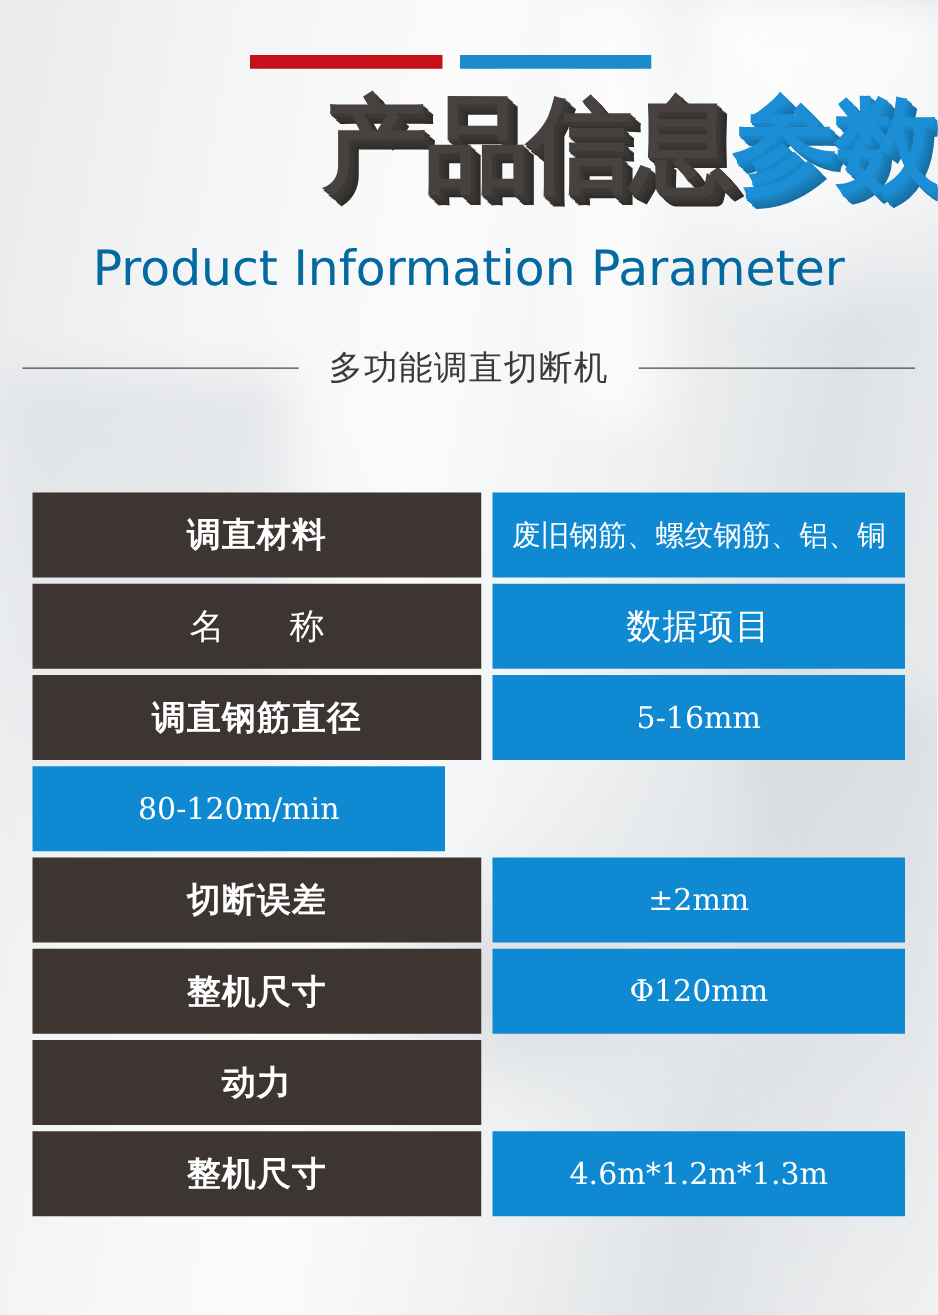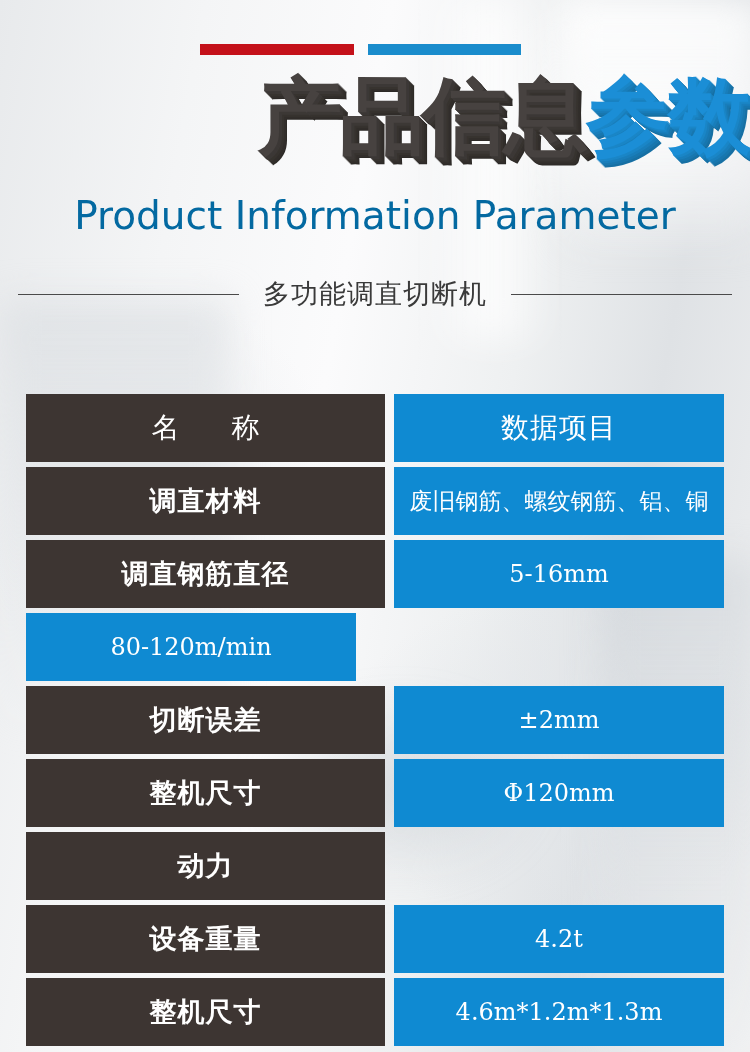--- a/index.html
+++ b/index.html
@@ -217,49 +217,45 @@
 
   <div class="title-en">Product Information Parameter</div>
 
   <div class="subtitle-row">
     <div class="rule"></div>
     <div class="subtitle-text">多功能调直切断机</div>
     <div class="rule"></div>
   </div>
 
   <div class="param-table" id="param-table">
+      <div class="param-row">
+        <div class="cell cell-name">调直材料</div>
+        <div class="cell cell-value cjk">废旧钢筋、螺纹钢筋、铝、铜</div>
+      </div>
       <div class="param-row is-header">
         <div class="cell cell-name">名　称</div>
         <div class="cell cell-value">数据项目</div>
       </div>
       <div class="param-row">
-        <div class="cell cell-name">调直材料</div>
-        <div class="cell cell-value cjk">废旧钢筋、螺纹钢筋、铝、铜</div>
-      </div>
-      <div class="param-row">
         <div class="cell cell-name">调直钢筋直径</div>
         <div class="cell cell-value">5-16mm</div>
       </div>
       <div class="param-row">
         <div class="cell cell-value">80-120m/min</div>
       </div>
       <div class="param-row">
         <div class="cell cell-name">切断误差</div>
         <div class="cell cell-value">±2mm</div>
       </div>
       <div class="param-row">
         <div class="cell cell-name">整机尺寸</div>
         <div class="cell cell-value">Φ120mm</div>
       </div>
       <div class="param-row">
         <div class="cell cell-name">动力</div>
       </div>
       <div class="param-row">
-        <div class="cell cell-name">设备重量</div>
-        <div class="cell cell-value">4.2t</div>
-      </div>
-      <div class="param-row">
         <div class="cell cell-name">整机尺寸</div>
         <div class="cell cell-value">4.6m*1.2m*1.3m</div>
       </div>
     </div>
 
 </div>
 
 </body></html>

